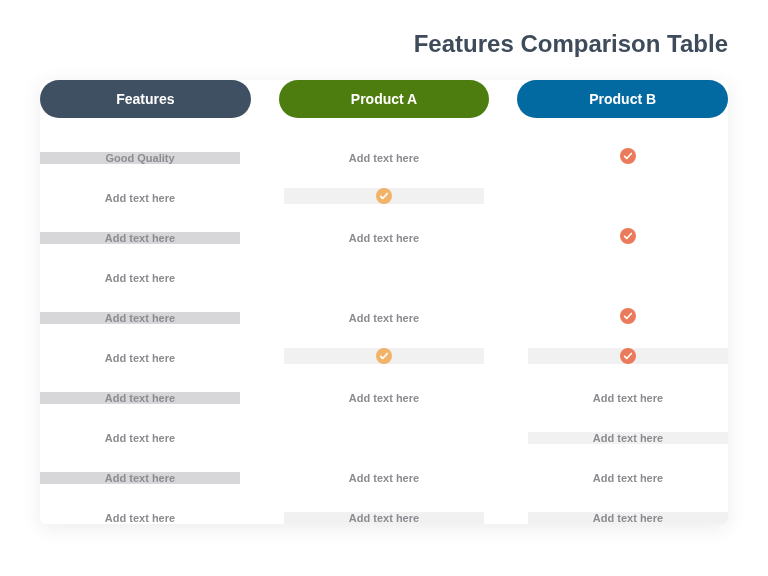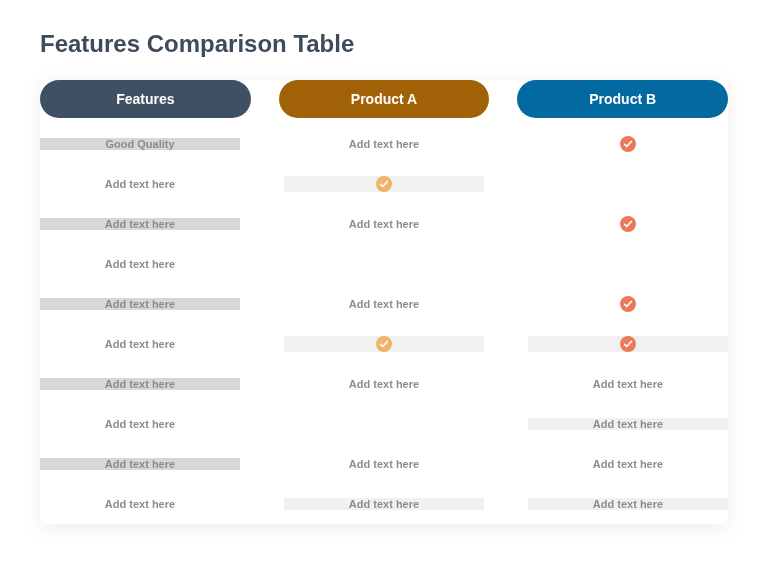--- a/index.html
+++ b/index.html
@@ -9,20 +9,21 @@
     background: #ffffff;
     font-family: "Segoe UI", Arial, sans-serif;
     padding: 30px 40px;
     overflow: hidden;
   }
   .title {
     font-size: 24px;
     font-weight: 700;
     color: #3e4b5b;
     margin-bottom: 22px;
+    text-align: right;
   }
   .table-wrap {
     width: 100%;
     box-shadow: 0 4px 20px rgba(0,0,0,0.08);
     border-radius: 6px;
     overflow: hidden;
   }
   .header-row {
     display: flex;
     gap: 28px;
@@ -33,27 +34,27 @@
     flex: 1;
     height: 38px;
     border-radius: 20px;
     display: flex;
     align-items: center;
     justify-content: center;
     font-weight: 700;
     font-size: 14px;
   }
   .pill.features { background: #3f5063; color: #fff; }
-  .pill.prod-a   { background: #a16207; color: #fff; }
+  .pill.prod-a   { background: #4d7c0f; color: #fff; }
   .pill.prod-b   { background: #0369a1; color: #fff; }
 
   .row {
     display: flex;
     height: 40px;
-    align-items: center;
+    align-items: flex-end;
     gap: 42px;
   }
   .row:nth-child(odd) .cell { background: #ffffff; }
   .row:nth-child(even) .cell { background: #f1f1f2; }
   
   .row:first-child .cell.feature { background: #d7d7d9; }
   .row:nth-child(odd) .cell.feature { background: #d7d7d9; }
   .row:nth-child(even) .cell.feature { background: #ffffff; }
 
   .cell {

